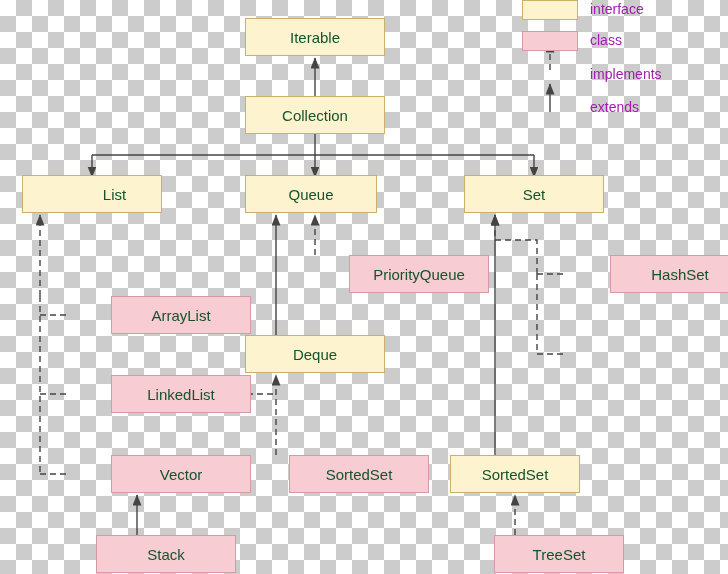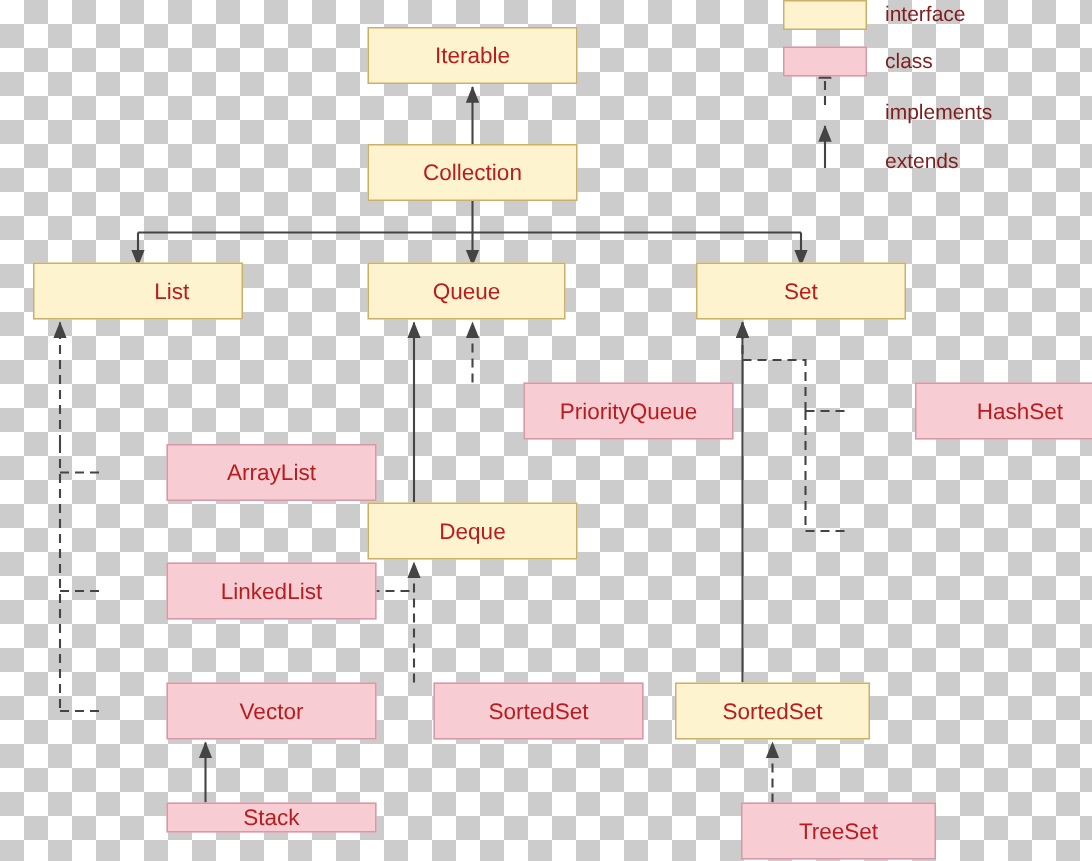--- a/index.html
+++ b/index.html
@@ -14,31 +14,31 @@
     background-position:0 0,16px 16px;
     position:relative;
     overflow:hidden;
   }
   #stage{position:absolute;left:0;top:0;width:728px;height:574px;}
   .node{
     position:absolute;
     box-sizing:border-box;
     display:flex;align-items:center;justify-content:center;
     font-size:15px;
-    color:#b91c1c;
+    color:#14532d;
     border:1px solid #c9a66b;
     white-space:nowrap;
   }
   .iface{background:#fdf3cf;border-color:#cbb069;}
   .cls{background:#f7ccd3;border-color:#d59aa6;margin-left:44px;}
   .legend-box{
     position:absolute;box-sizing:border-box;width:56px;height:20px;border:1px solid #cbb069;
   }
   .legend-label{
-    position:absolute;font-size:14px;color:#7f1d1d;white-space:nowrap;
+    position:absolute;font-size:14px;color:#a21caf;white-space:nowrap;
   }
   svg#wires{position:absolute;left:0;top:0;width:728px;height:574px;pointer-events:none;}
 </style>
 </head>
 <body>
 
 <div id="stage">
 
   <svg id="wires" viewBox="0 0 728 574">
     <defs>
@@ -121,21 +121,21 @@
     </div>
   <div class="node cls" style="left:67px;top:455px;width:140px;height:38px;">
       <span>Vector</span>
     </div>
   <div class="node cls" style="left:245px;top:455px;width:140px;height:38px;">
       <span>SortedSet</span>
     </div>
   <div class="node iface" style="left:450px;top:455px;width:130px;height:38px;">
       <span>SortedSet</span>
     </div>
-  <div class="node cls" style="left:67px;top:535px;width:140px;height:20px;">
+  <div class="node cls" style="left:52px;top:535px;width:140px;height:38px;">
       <span>Stack</span>
     </div>
   <div class="node cls" style="left:450px;top:535px;width:130px;height:38px;">
       <span>TreeSet</span>
     </div>
 
   <div class="legend-box" style="left:522px;top:0px;background:#fdf3cf;border-color:#cbb069;"></div>
   <div class="legend-label" style="left:590px;top:1px;">interface</div>
   <div class="legend-box" style="left:522px;top:31px;background:#f7ccd3;border-color:#d59aa6;"></div>
   <div class="legend-label" style="left:590px;top:32px;">class</div>

